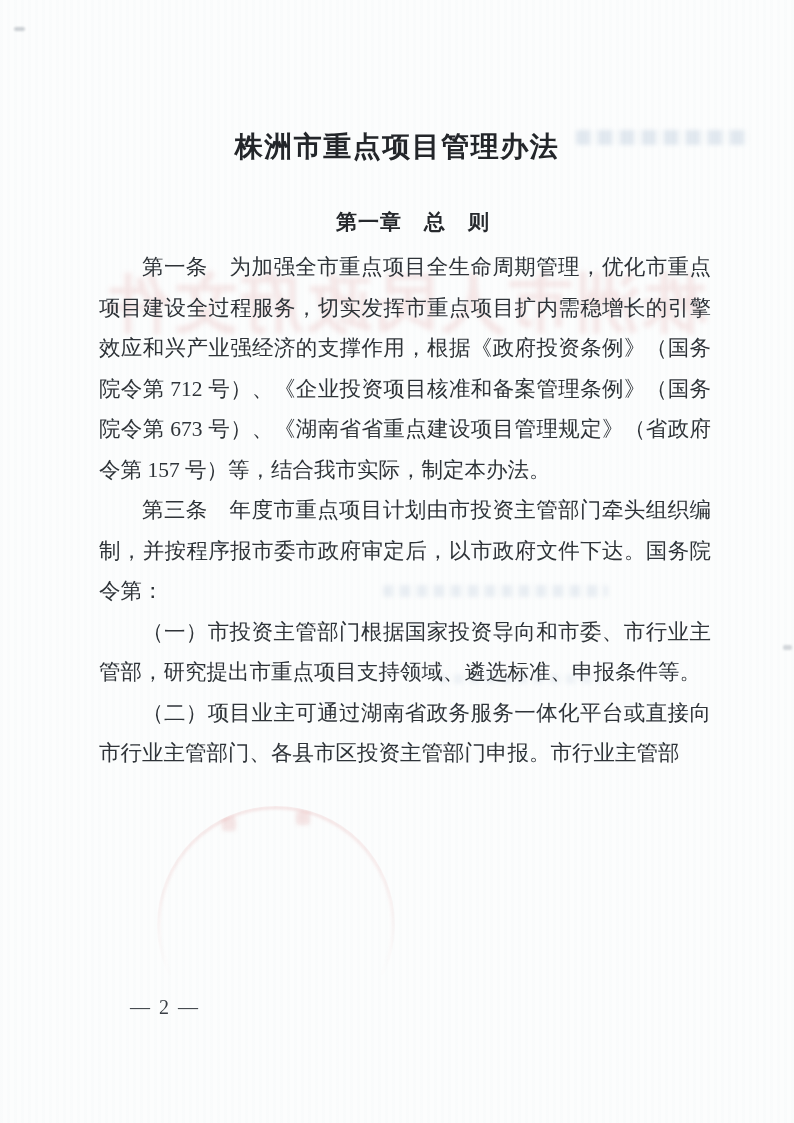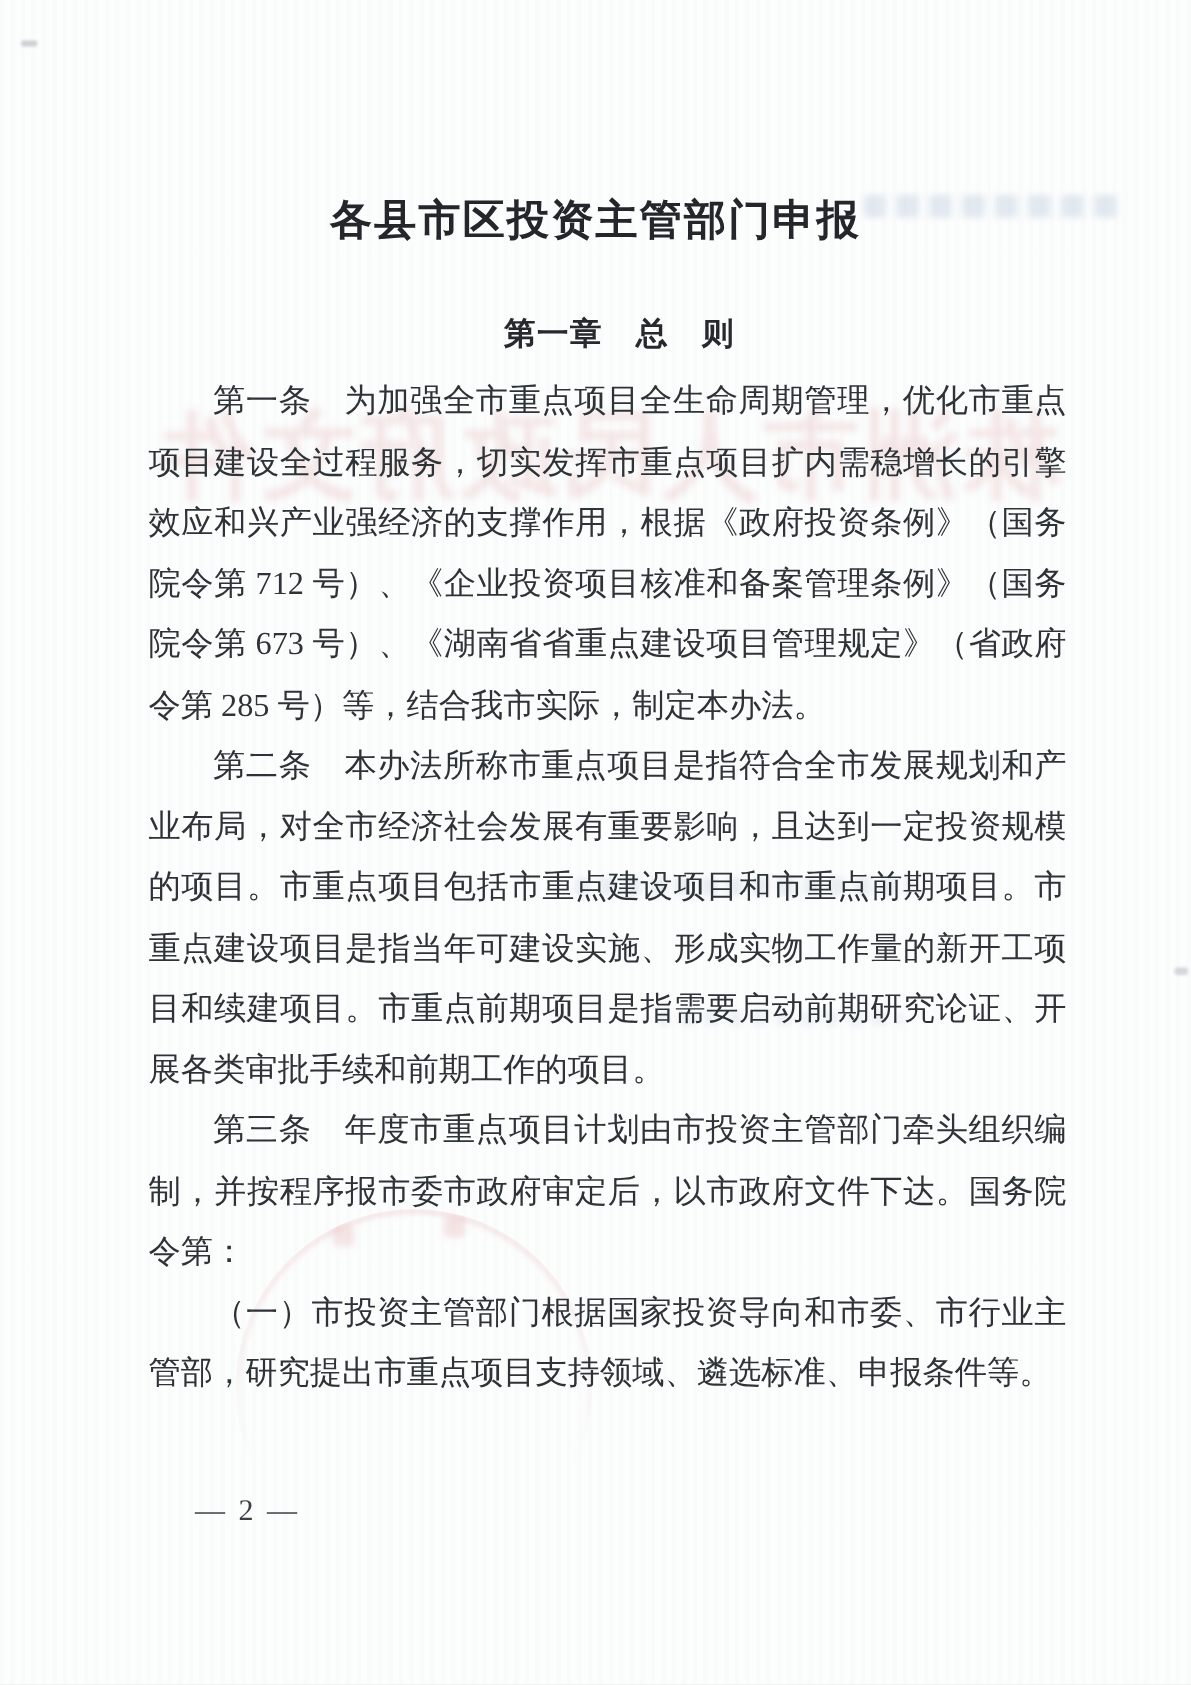--- a/index.html
+++ b/index.html
@@ -96,26 +96,26 @@
     <div class="stamp-mark m1"></div>
     <div class="stamp-mark m2"></div>
   </div>
 
   <div class="smudge s-top-right"></div>
   <div class="smudge s-mid-1"></div>
   <div class="smudge s-mid-2"></div>
   <div class="speck speck-a"></div>
   <div class="speck speck-b"></div>
 
-  <h1 class="doc-title">各县市区投资主管部门申报</h1>
+  <h1 class="doc-title">株洲市重点项目管理办法</h1>
 
   <h2 class="chapter-heading">第一章　总　则</h2>
 
   <div class="body-text">
-    <p>第一条　为加强全市重点项目全生命周期管理，优化市重点项目建设全过程服务，切实发挥市重点项目扩内需稳增长的引擎效应和兴产业强经济的支撑作用，根据《政府投资条例》（国务院令第 712 号）、《企业投资项目核准和备案管理条例》（国务院令第 673 号）、《湖南省省重点建设项目管理规定》（省政府令第 285 号）等，结合我市实际，制定本办法。</p>
-    <p>第二条　本办法所称市重点项目是指符合全市发展规划和产业布局，对全市经济社会发展有重要影响，且达到一定投资规模的项目。市重点项目包括市重点建设项目和市重点前期项目。市重点建设项目是指当年可建设实施、形成实物工作量的新开工项目和续建项目。市重点前期项目是指需要启动前期研究论证、开展各类审批手续和前期工作的项目。</p>
+    <p>第一条　为加强全市重点项目全生命周期管理，优化市重点项目建设全过程服务，切实发挥市重点项目扩内需稳增长的引擎效应和兴产业强经济的支撑作用，根据《政府投资条例》（国务院令第 712 号）、《企业投资项目核准和备案管理条例》（国务院令第 673 号）、《湖南省省重点建设项目管理规定》（省政府令第 157 号）等，结合我市实际，制定本办法。</p>
     <p>第三条　年度市重点项目计划由市投资主管部门牵头组织编制，并按程序报市委市政府审定后，以市政府文件下达。国务院令第：</p>
     <p>（一）市投资主管部门根据国家投资导向和市委、市行业主管部，研究提出市重点项目支持领域、遴选标准、申报条件等。</p>
+    <p>（二）项目业主可通过湖南省政务服务一体化平台或直接向市行业主管部门、各县市区投资主管部门申报。市行业主管部</p>
   </div>
 
   <div class="page-number">— 2 —</div>
 
 </div>
 
 </body></html>

